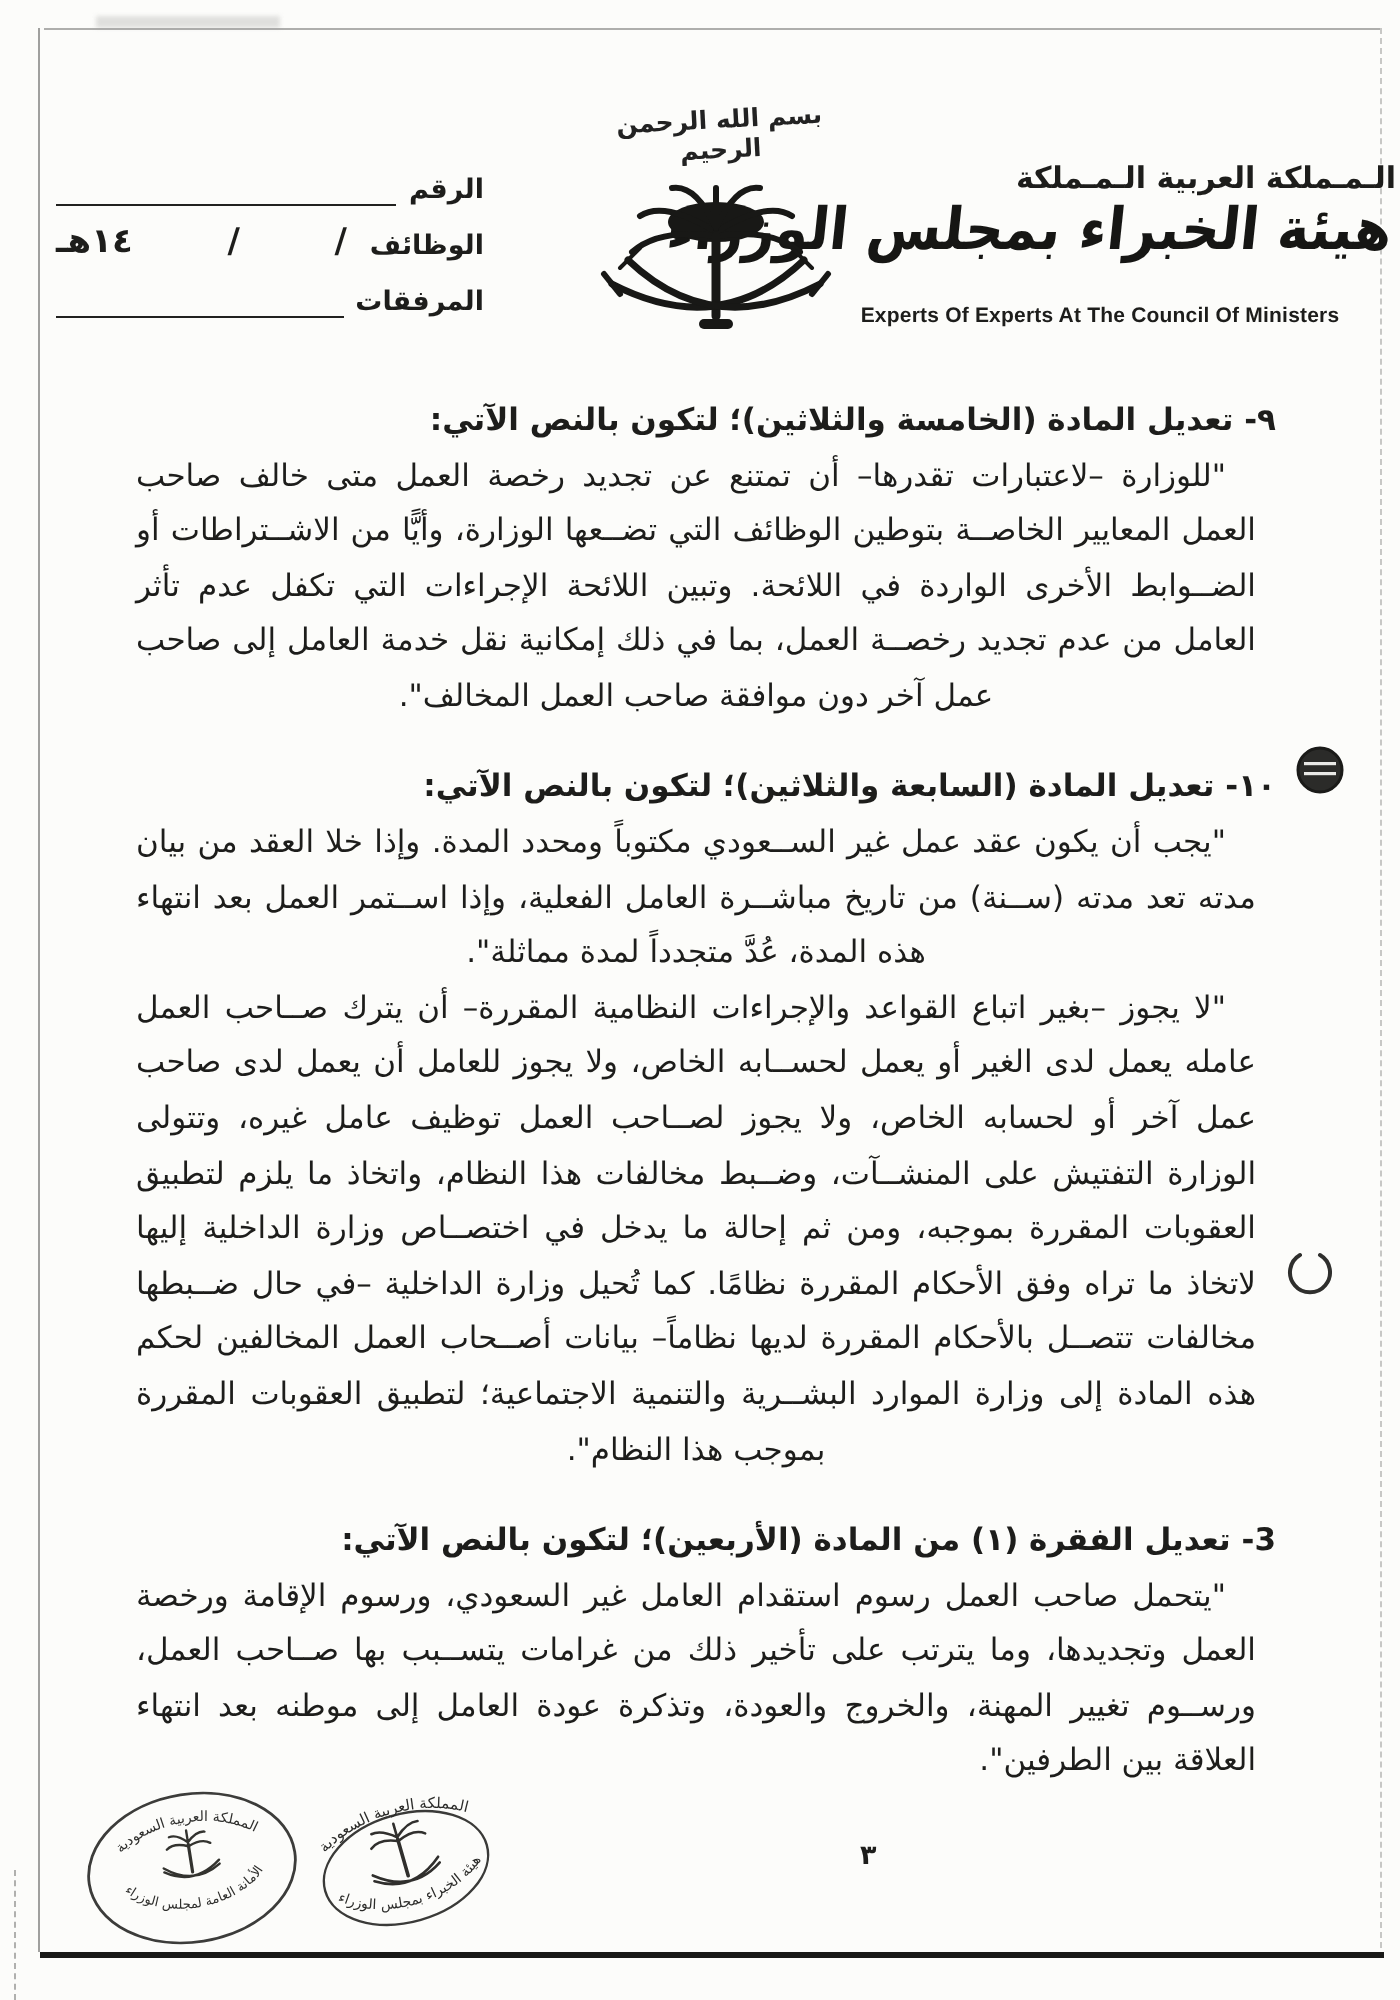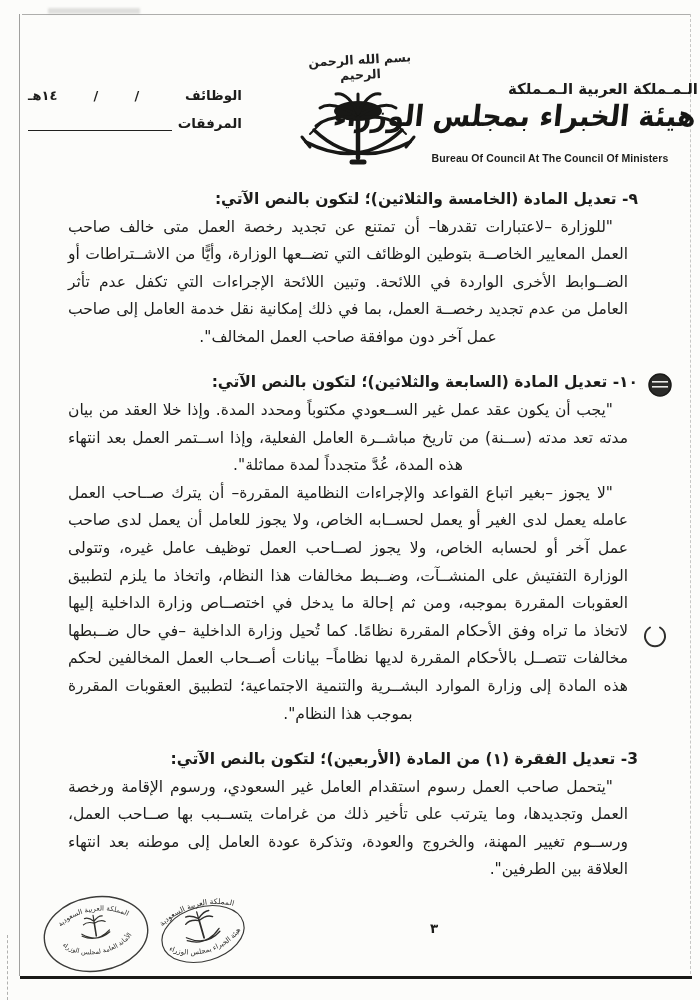--- a/index.html
+++ b/index.html
@@ -23,23 +23,23 @@
     transform:skewX(-6deg) scaleY(1.08);color:#161614;
   }
   .bureau-en{position:absolute;right:8px;top:152px;width:284px;text-align:center;font-family:"Liberation Sans",sans-serif;font-size:10.5px;font-weight:bold;letter-spacing:.1px;white-space:nowrap;}
   .bismillah{position:absolute;left:288px;top:52px;width:144px;text-align:center;direction:rtl;font-size:12.5px;font-weight:bold;transform:rotate(-3deg);color:#222;}
   .emblem{position:absolute;left:296px;top:84px;}
   
   .fields{position:absolute;left:28px;top:84px;width:214px;direction:rtl;}
   .field-row{display:flex;align-items:flex-end;margin-bottom:9px;height:19px;}
   .field-label{font-size:13.5px;font-weight:bold;white-space:nowrap;margin-left:6px;}
   .field-line{flex:1;border-bottom:1.6px solid #21211f;height:15px;}
-  .field-value{flex:1;font-size:13px;font-weight:bold;text-align:left;white-space:nowrap;}
+  .field-value{flex:1;font-size:17px;font-weight:bold;text-align:left;white-space:nowrap;}
   
-  .body-text{position:absolute;top:186px;left:68px;width:570px;direction:rtl;}
+  .body-text{position:absolute;top:197px;left:68px;width:570px;direction:rtl;}
   .item-heading{font-size:15.5px;font-weight:bold;line-height:27.5px;text-align:right;margin-top:18px;}
   .item-heading:first-child{margin-top:0;}
   .para{font-size:15.5px;line-height:27.6px;text-align:justify;margin:0 10px 0 0;text-indent:15px;}
   .para.last-center{text-align-last:center;}
   .para.last-right{text-align-last:right;}
   
   .seal-small{position:absolute;left:646px;top:371px;}
   .ring-mark{position:absolute;left:642px;top:622px;}
   
   .page-number{position:absolute;left:430px;top:920px;font-size:13.5px;font-weight:bold;}
@@ -54,21 +54,21 @@
 
   <div class="smudge"></div>
   <div class="scan-top"></div>
   <div class="scan-left"></div>
   <div class="scan-left-outer"></div>
   <div class="scan-right"></div>
   <div class="scan-bottom"></div>
 
   <div class="kingdom">الـمـملكة العربية الـمـملكة</div>
   <div class="bureau-callig">هيئة الخبراء بمجلس الوزراء</div>
-  <div class="bureau-en">Bureau Of Council At The Council Of Ministers</div>
+  <div class="bureau-en">Experts Of Experts At The Council Of Ministers</div>
 
   <div class="bismillah">بسم الله الرحمن الرحيم</div>
   <svg class="emblem" width="124" height="98" viewBox="0 0 124 98">
     <g stroke="#181816" fill="none" stroke-linecap="round">
 
       <ellipse cx="62" cy="27" rx="24" ry="10" fill="#181816" stroke="none"></ellipse>
       <path d="M62,34 Q34,30 20,42" stroke-width="3"></path>
       <path d="M62,34 Q90,30 104,42" stroke-width="3"></path>
       <path d="M62,32 Q36,16 24,24" stroke-width="3"></path>
       <path d="M62,32 Q88,16 100,24" stroke-width="3"></path>
@@ -82,20 +82,24 @@
       <path d="M10,58 Q64,86 106,46" stroke-width="3.5"></path>
       <path d="M114,58 Q60,86 18,46" stroke-width="3.5"></path>
       <path d="M6,53 L14,63" stroke-width="3"></path>
       <path d="M118,53 L110,63" stroke-width="3"></path>
       <path d="M100,40 L110,50" stroke-width="2"></path>
       <path d="M24,40 L14,50" stroke-width="2"></path>
     </g>
   </svg>
 
   <div class="fields">
+    <div class="field-row">
+      <span class="field-label">الرقم</span>
+      <span class="field-line"></span>
+    </div>
     <div class="field-row">
       <span class="field-label">الوظائف</span>
       <span class="field-value">/&nbsp;&nbsp;&nbsp;&nbsp;&nbsp;&nbsp;&nbsp;&nbsp;/&nbsp;&nbsp;&nbsp;&nbsp;&nbsp;&nbsp;&nbsp;&nbsp;١٤هـ</span>
     </div>
     <div class="field-row">
       <span class="field-label">المرفقات</span>
       <span class="field-line"></span>
     </div>
   </div>
 

